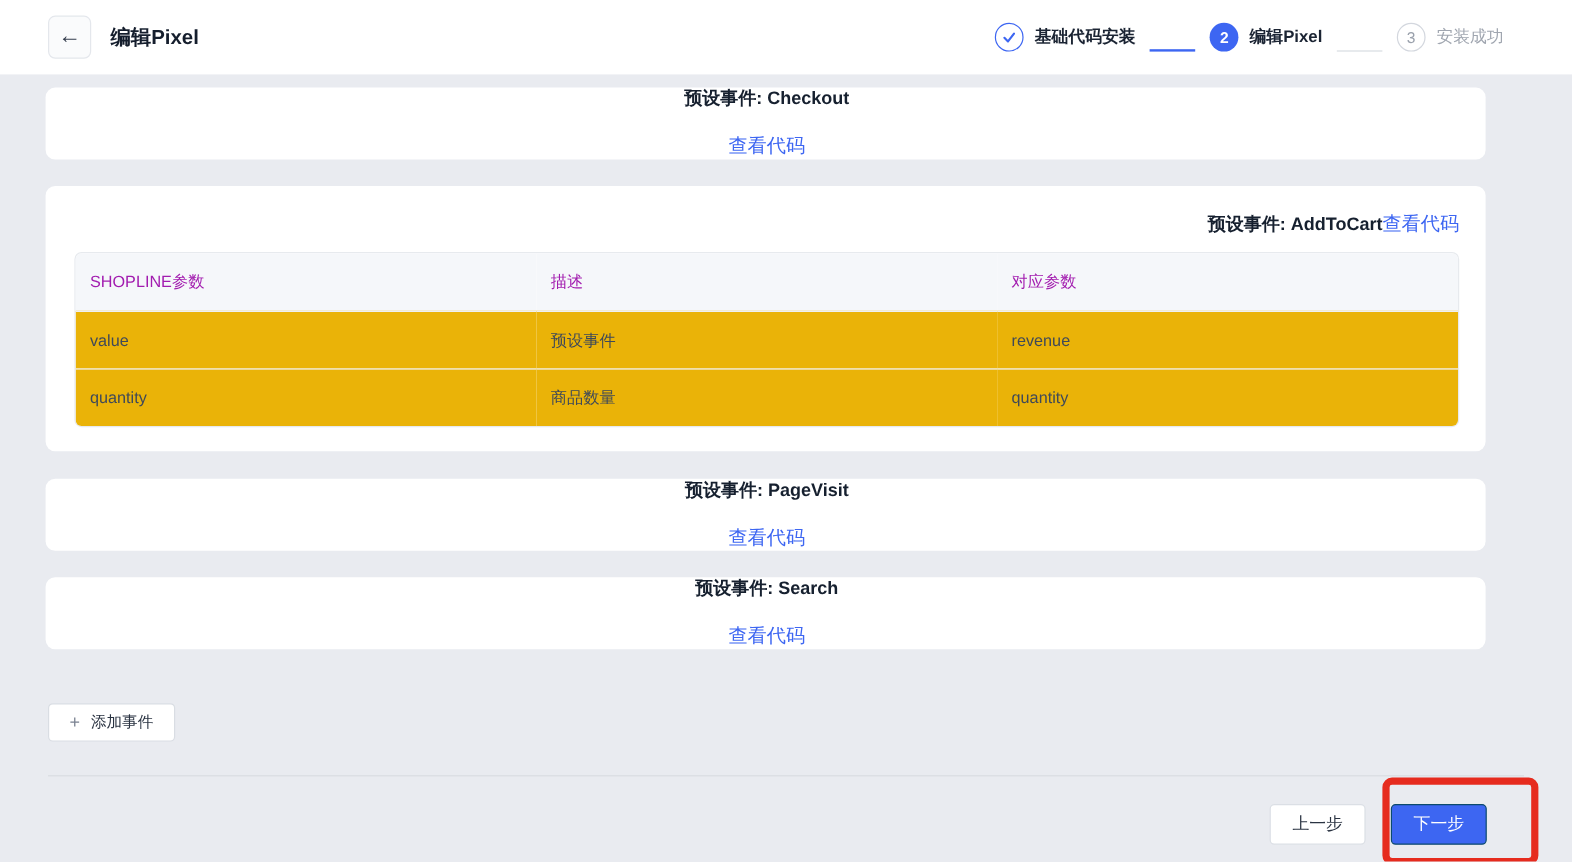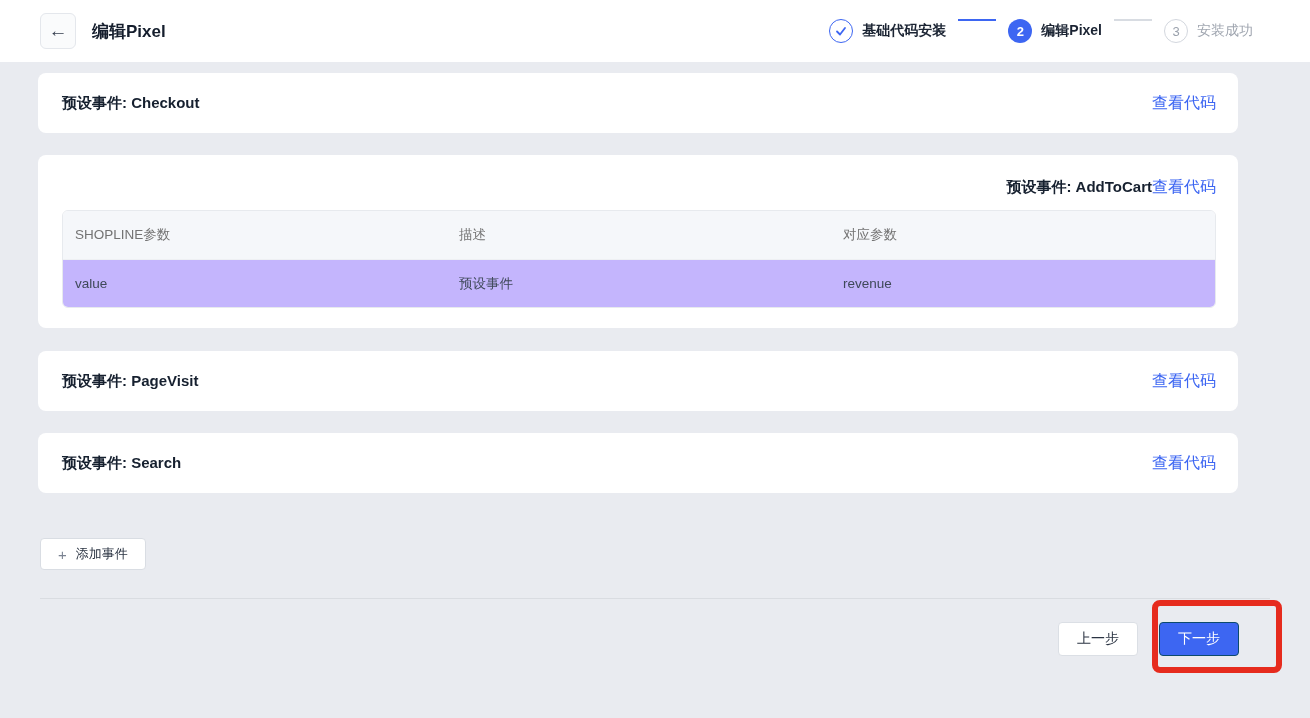--- a/index.html
+++ b/index.html
@@ -27,21 +27,21 @@
     cursor: pointer;
     font-size: 19px; color: #333c4c;
   }
   .page-title {
     margin-left: 16px;
     font-size: 17px;
     font-weight: 700;
     color: #151e2d;
   }
   
-  .stepper { margin-left: auto; display: flex; align-items: flex-start; }
+  .stepper { margin-left: auto; display: flex; align-items: flex-end; }
   .step { display: flex; align-items: center; }
   .step-circle {
     width: 24px; height: 24px; border-radius: 50%;
     display: flex; align-items: center; justify-content: center;
     font-size: 13px; font-weight: 700; flex: 0 0 auto;
   }
   .step-circle.done { border: 1.5px solid #3d66f2; background: #fff; }
   .step-circle.active { background: #3d66f2; color: #ffffff; }
   .step-circle.pending { border: 1px solid #d3d7de; background: #fff; color: #9aa1ac; font-weight: 400; }
   .step-label { margin-left: 9px; font-size: 14px; font-weight: 700; color: #1b2433; white-space: nowrap; }
@@ -49,20 +49,21 @@
   .connector { height: 2px; width: 38px; margin: 0 12px; }
   .connector.blue { background: #3d66f2; }
   .connector.gray { background: #d8dce2; height: 1.5px; }
   
   .main { padding: 11px 40px 0 38px; }
   .card {
     width: 1200px;
     background: #ffffff;
     border-radius: 8px;
     margin-bottom: 22px;
+    flex-direction: column;
   }
   .card.simple {
     height: 60px;
     display: flex; align-items: center; justify-content: space-between;
     padding: 0 22px 0 24px;
   }
   .card.with-table { padding: 20px 22px 20px 24px; margin-bottom: 23px; }
   .card-head { display: flex; align-items: center; justify-content: flex-end; margin-bottom: 11px; height: 24px; }
   .card-title { font-size: 15px; font-weight: 700; color: #16202f; }
   .view-code-link {
@@ -75,33 +76,33 @@
     border-radius: 6px;
     border-collapse: separate;
     border-spacing: 0;
     overflow: hidden;
   }
   .param-table th {
     height: 48px;
     background: #f5f7fa;
     font-size: 13.5px;
     font-weight: 500;
-    color: #737373;
+    color: #a21caf;
     text-align: left;
     padding-left: 12px;
     width: 33.33%;
   }
   .param-table td {
     height: 48px;
     font-size: 13.5px;
     color: #3f4959;
     text-align: left;
     padding-left: 12px;
     border-top: 1px solid #eef0f3;
-    background: #c4b5fd;
+    background: #eab308;
   }
   
   .add-event-btn {
     margin: 23px 0 0 2px;
     height: 32px;
     display: inline-flex; align-items: center; gap: 9px;
     padding: 0 17px;
     background: #ffffff;
     border: 1px solid #d9dde3;
     border-radius: 4px;
@@ -183,20 +184,25 @@
           <th>描述</th>
           <th>对应参数</th>
         </tr>
       </thead>
       <tbody>
         <tr>
           <td>value</td>
           <td>预设事件</td>
           <td>revenue</td>
         </tr>
+        <tr>
+          <td>quantity</td>
+          <td>商品数量</td>
+          <td>quantity</td>
+        </tr>
       </tbody>
     </table>
   </section>
 
   <section class="card simple">
     <span class="card-title">预设事件: PageVisit</span>
     <a class="view-code-link">查看代码</a>
   </section>
 
   <section class="card simple">

